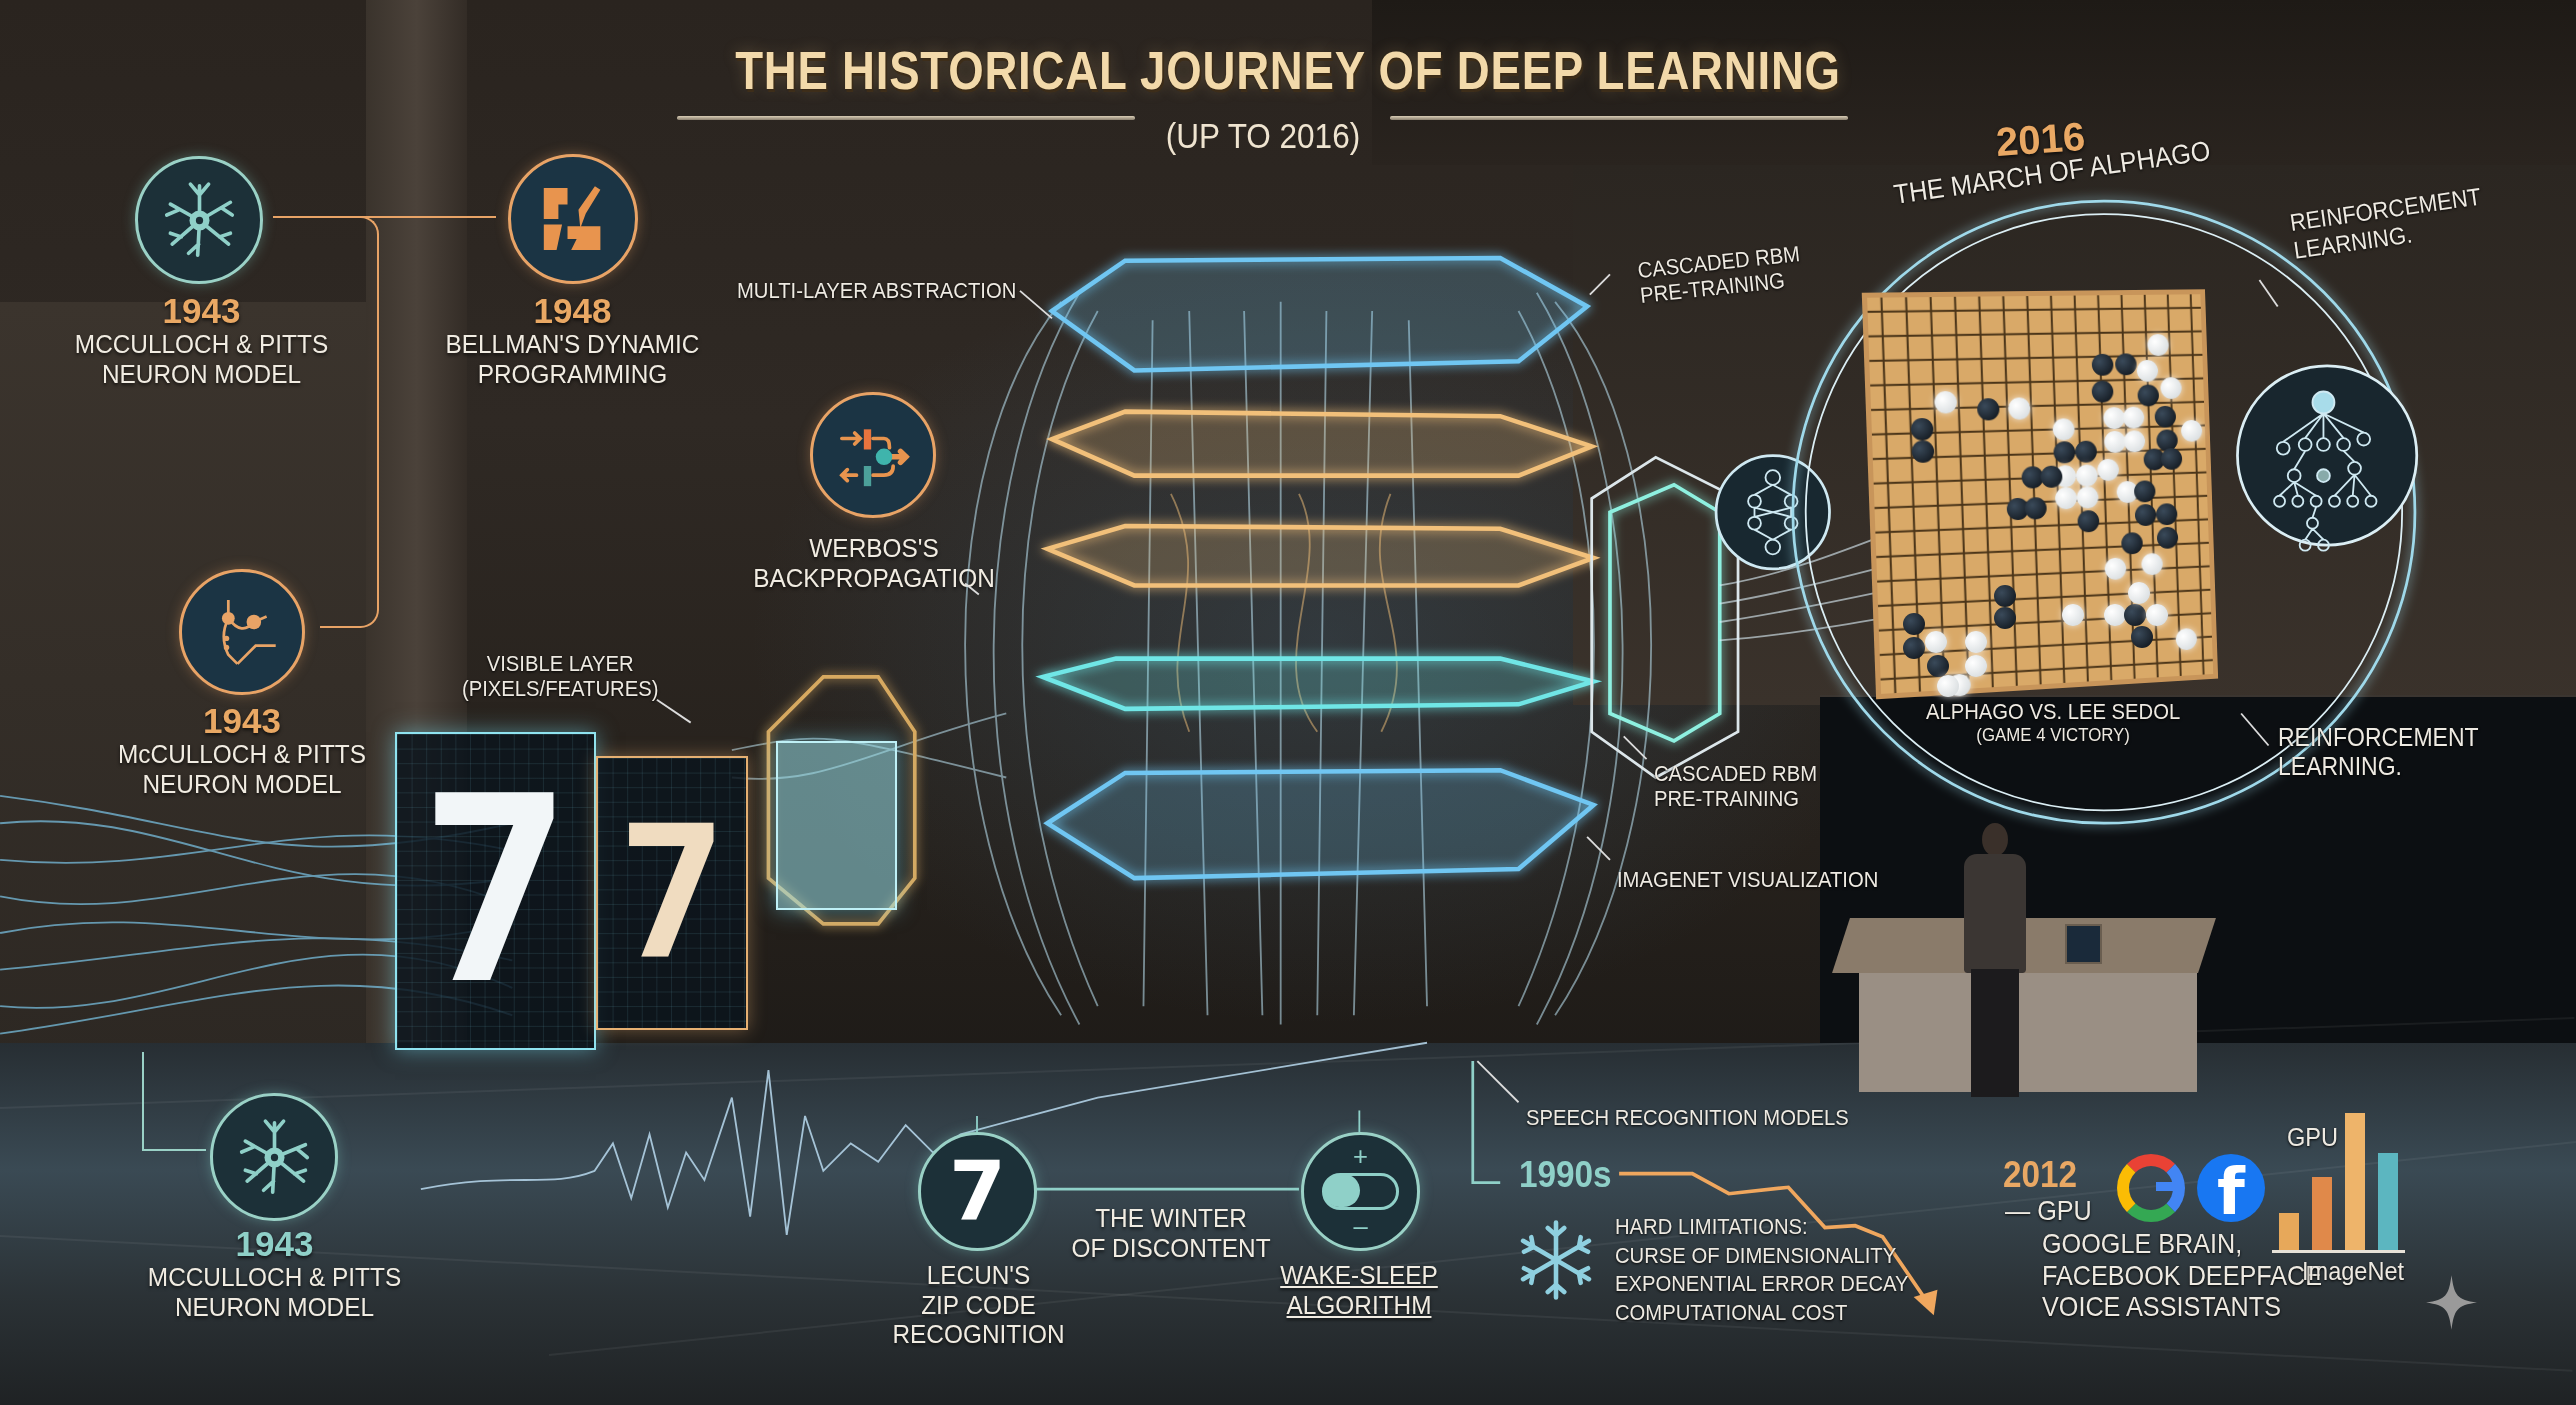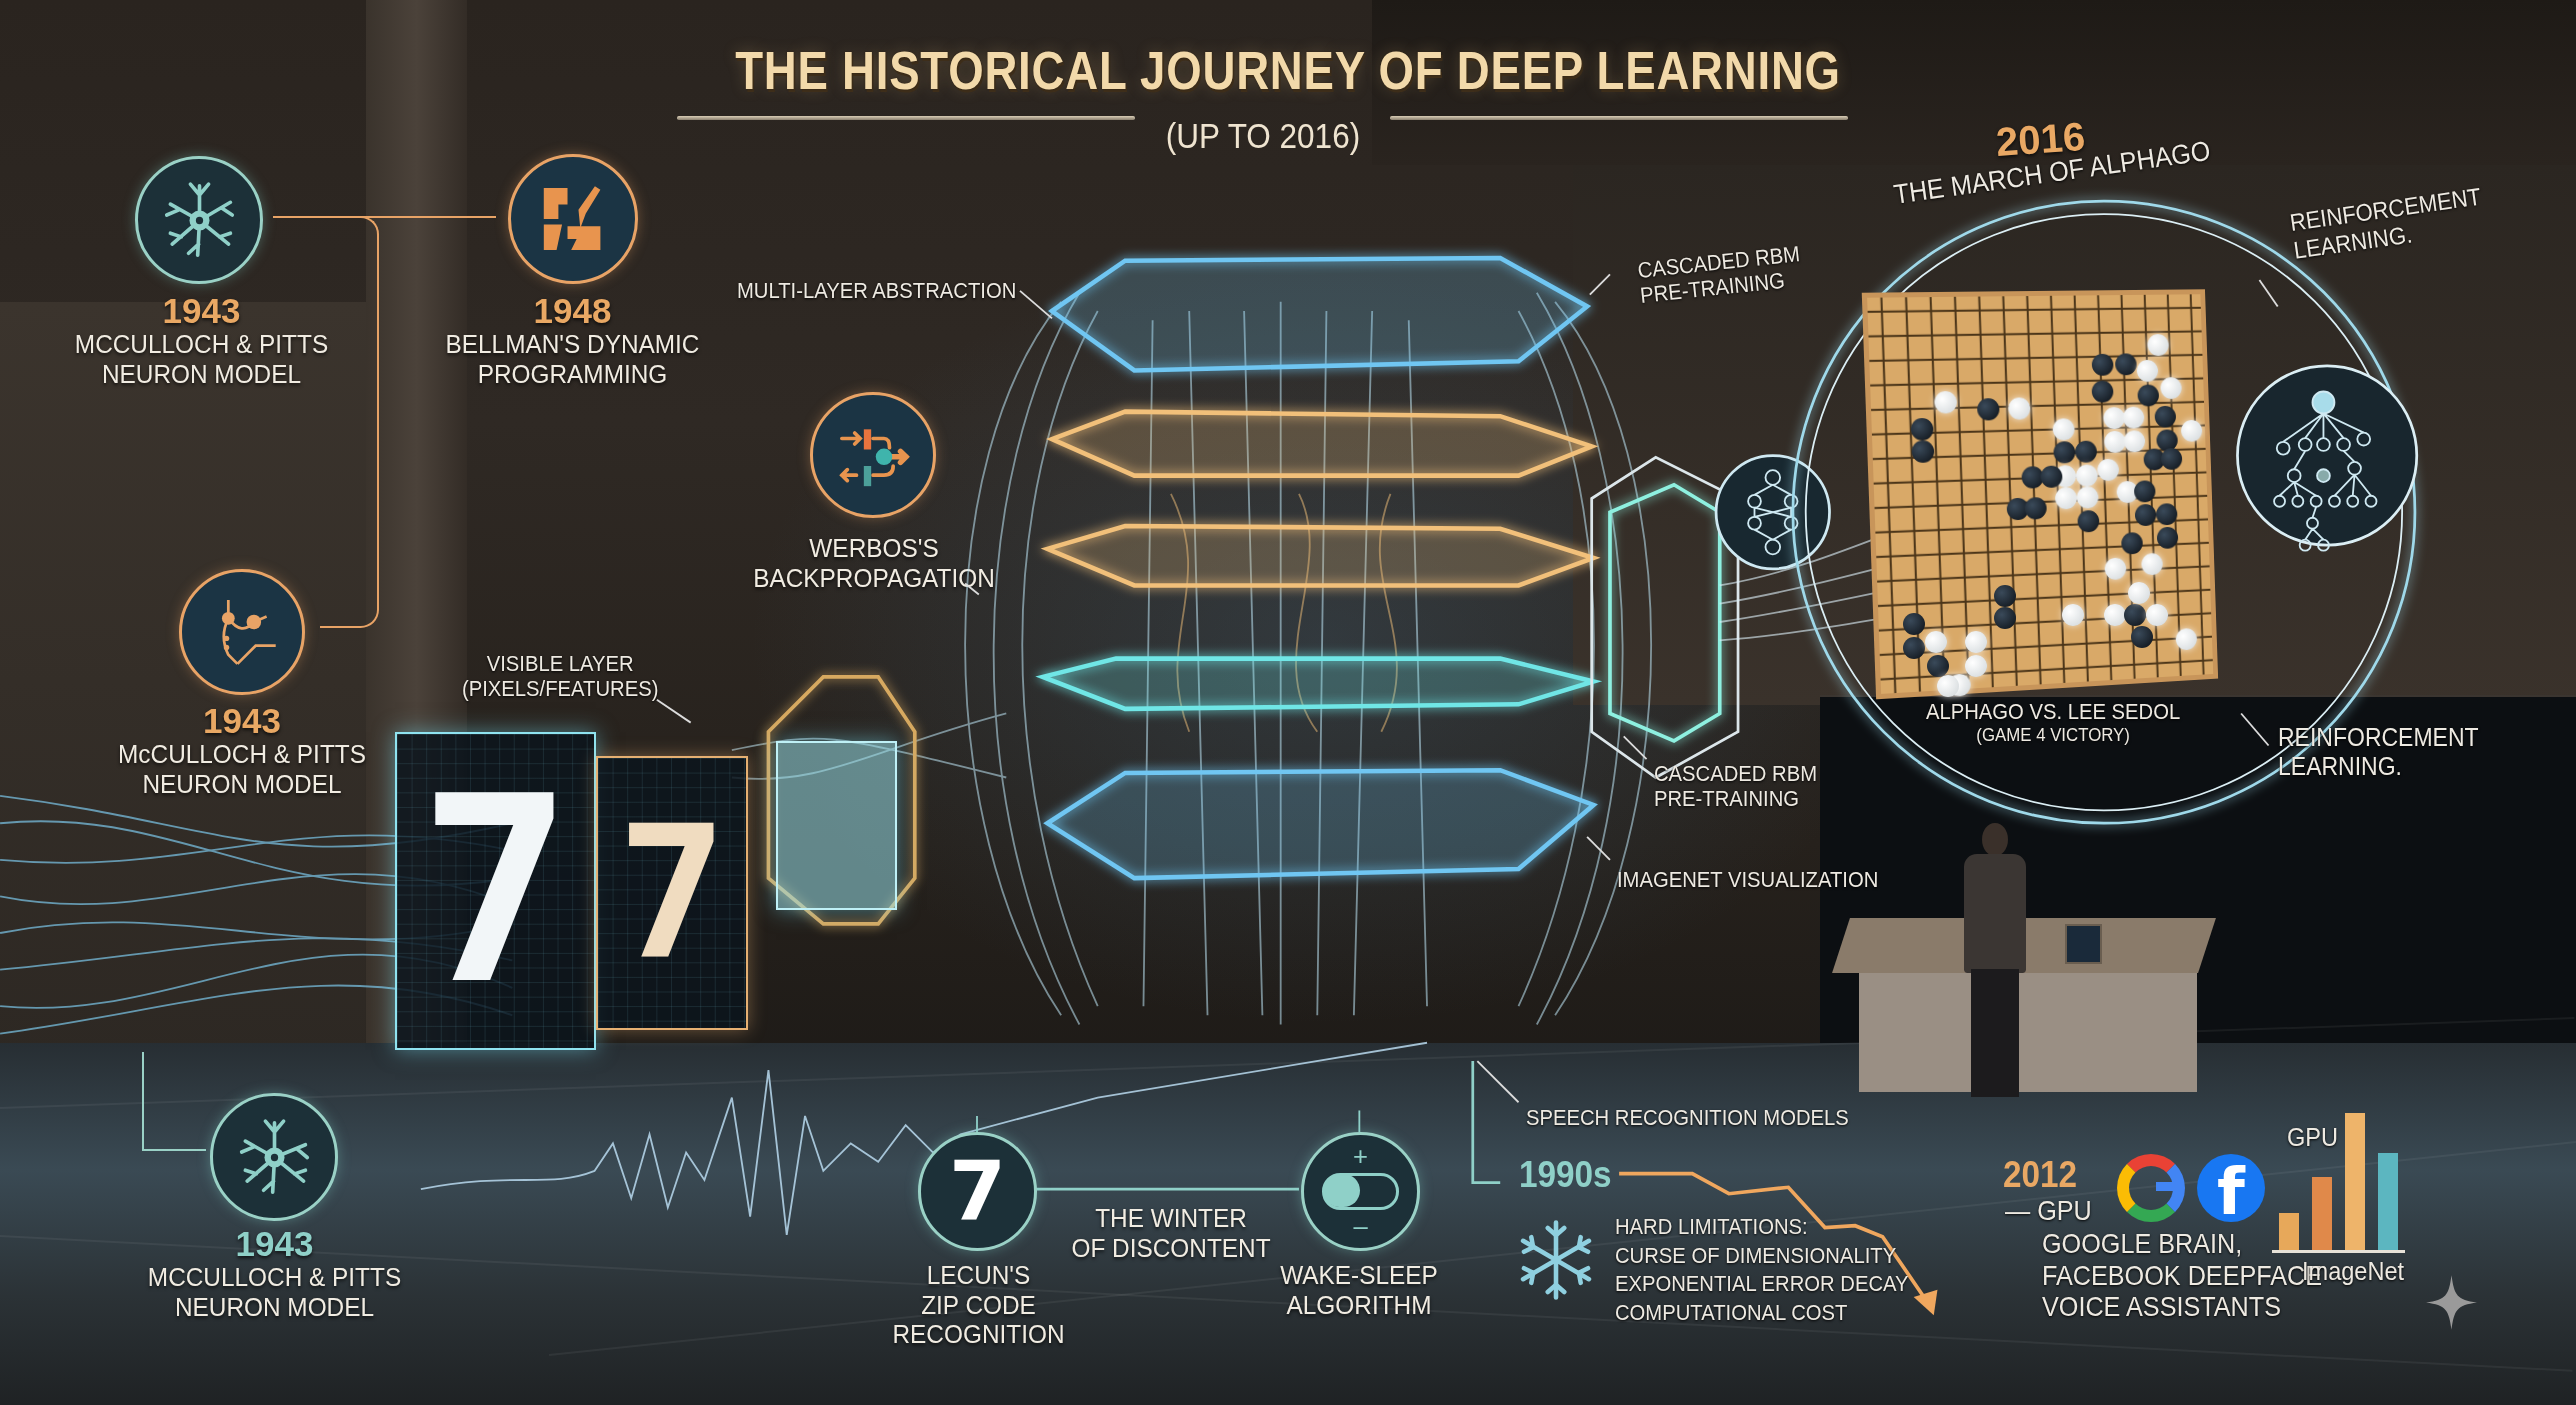--- a/index.html
+++ b/index.html
@@ -431,21 +431,21 @@
     <span class="txt">THE WINTER</span>
     <span class="txt">OF DISCONTENT</span>
   </div>
   <div class="medal teal" style="left:1301px;top:1132px;width:119px;height:119px;flex-direction:column;">
     <span style="font-size:25.6px;color:#8fd0c8;line-height:1;">+</span>
     <div style="width:77px;height:37px;border:3.7px solid #8fd0c8;border-radius:18.3px;position:relative;margin:3.7px 0;">
       <div style="position:absolute;left:-1.8px;top:-1.8px;width:37px;height:33px;border-radius:16.5px;background:#8fd0c8;"></div>
     </div>
     <span style="font-size:25.6px;color:#8fd0c8;line-height:1;">–</span>
   </div>
-  <div class="label" style="left:1231px;top:1261px;width:256px;">
+  <div class="label" style="left:1231px;top:1261px;width:256px;text-decoration:underline;">
     <span class="txt">WAKE-SLEEP</span>
     <span class="txt">ALGORITHM</span>
   </div>
 
   <div style="position:absolute;left:1519px;top:1154px;font-size:37px;font-weight:bold;color:#8fd0c8;transform:scaleX(0.9);transform-origin:left;">1990s</div>
   <svg style="position:absolute;left:1513px;top:1217px;" width="86" height="86" viewBox="0 0 94 94">
     <g stroke="#8fd0e0" stroke-width="5" stroke-linecap="round" fill="none">
       <path d="M47 6 V88 M11 26 L83 68 M11 68 L83 26"></path>
       <path d="M38 12 L47 20 L56 12 M38 82 L47 74 L56 82"></path>
       <path d="M12 38 L22 33 L20 22 M82 56 L72 61 L74 72"></path>

